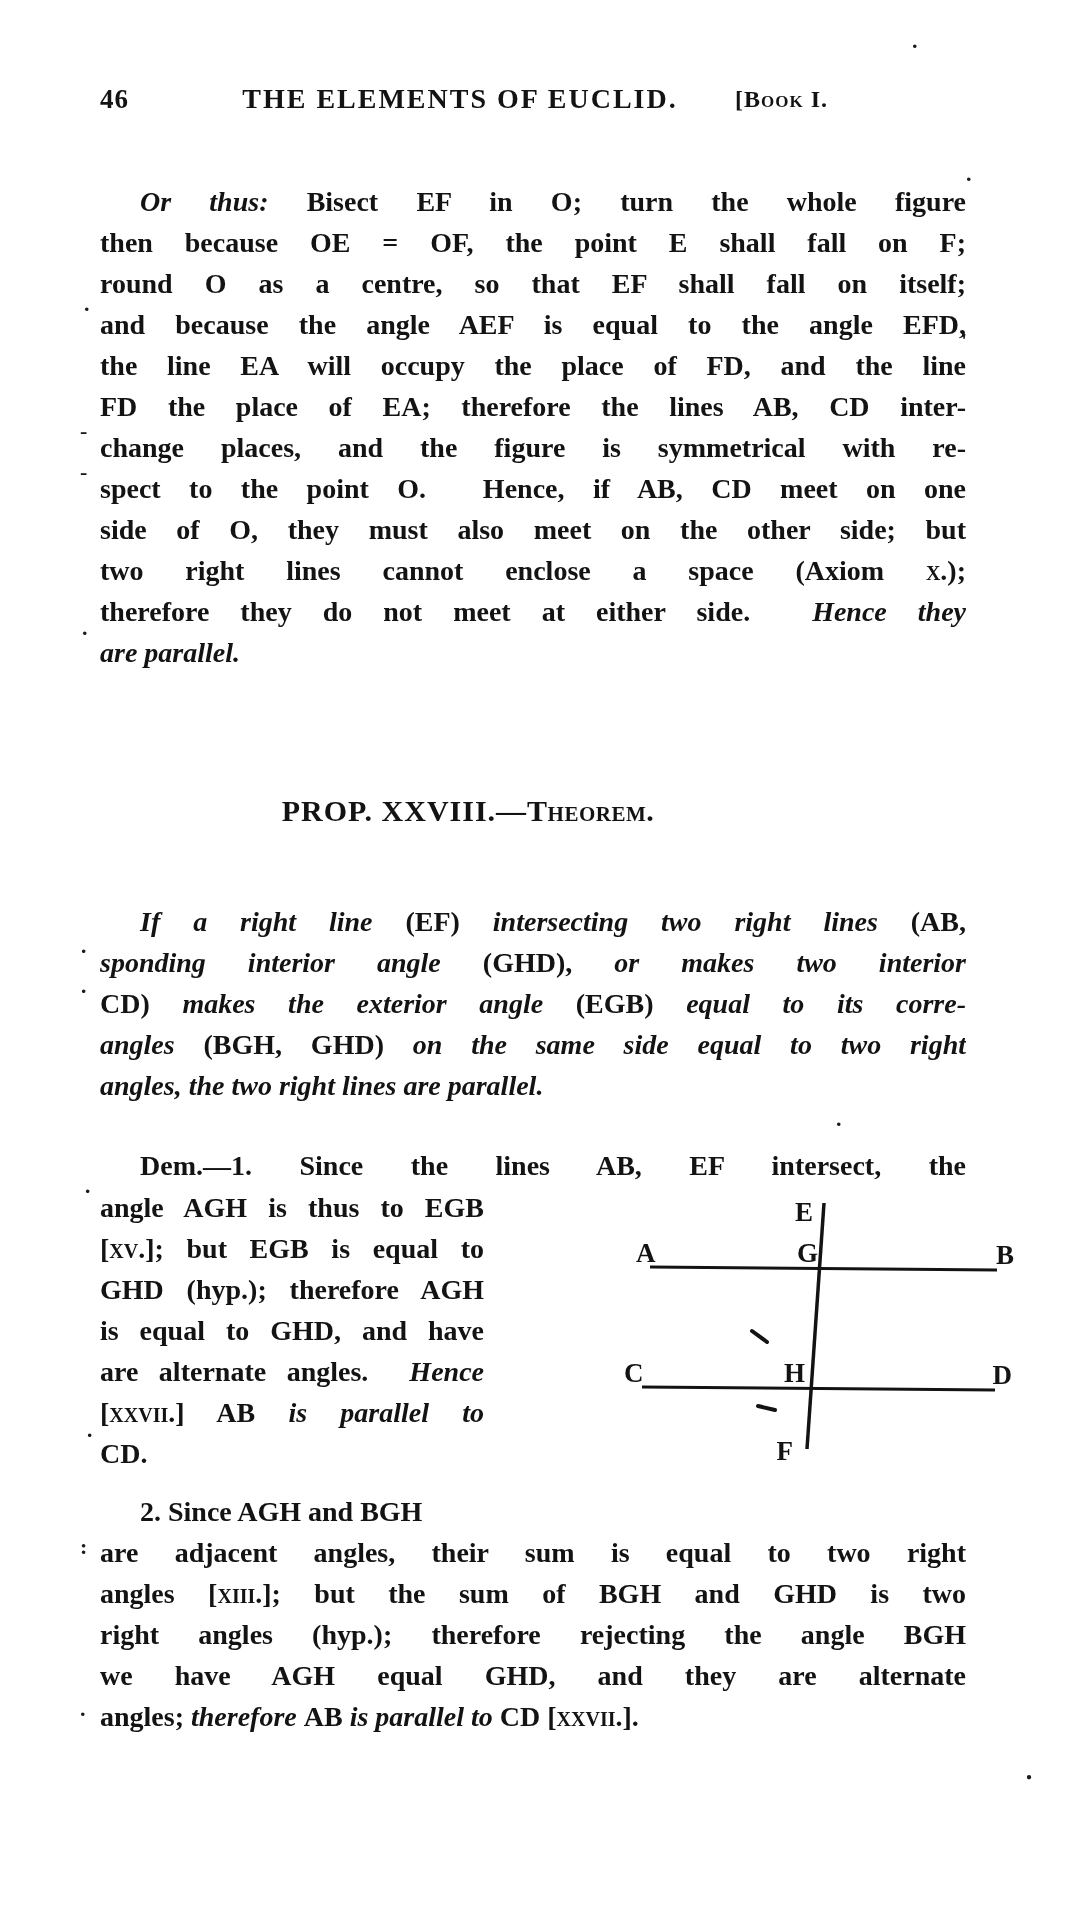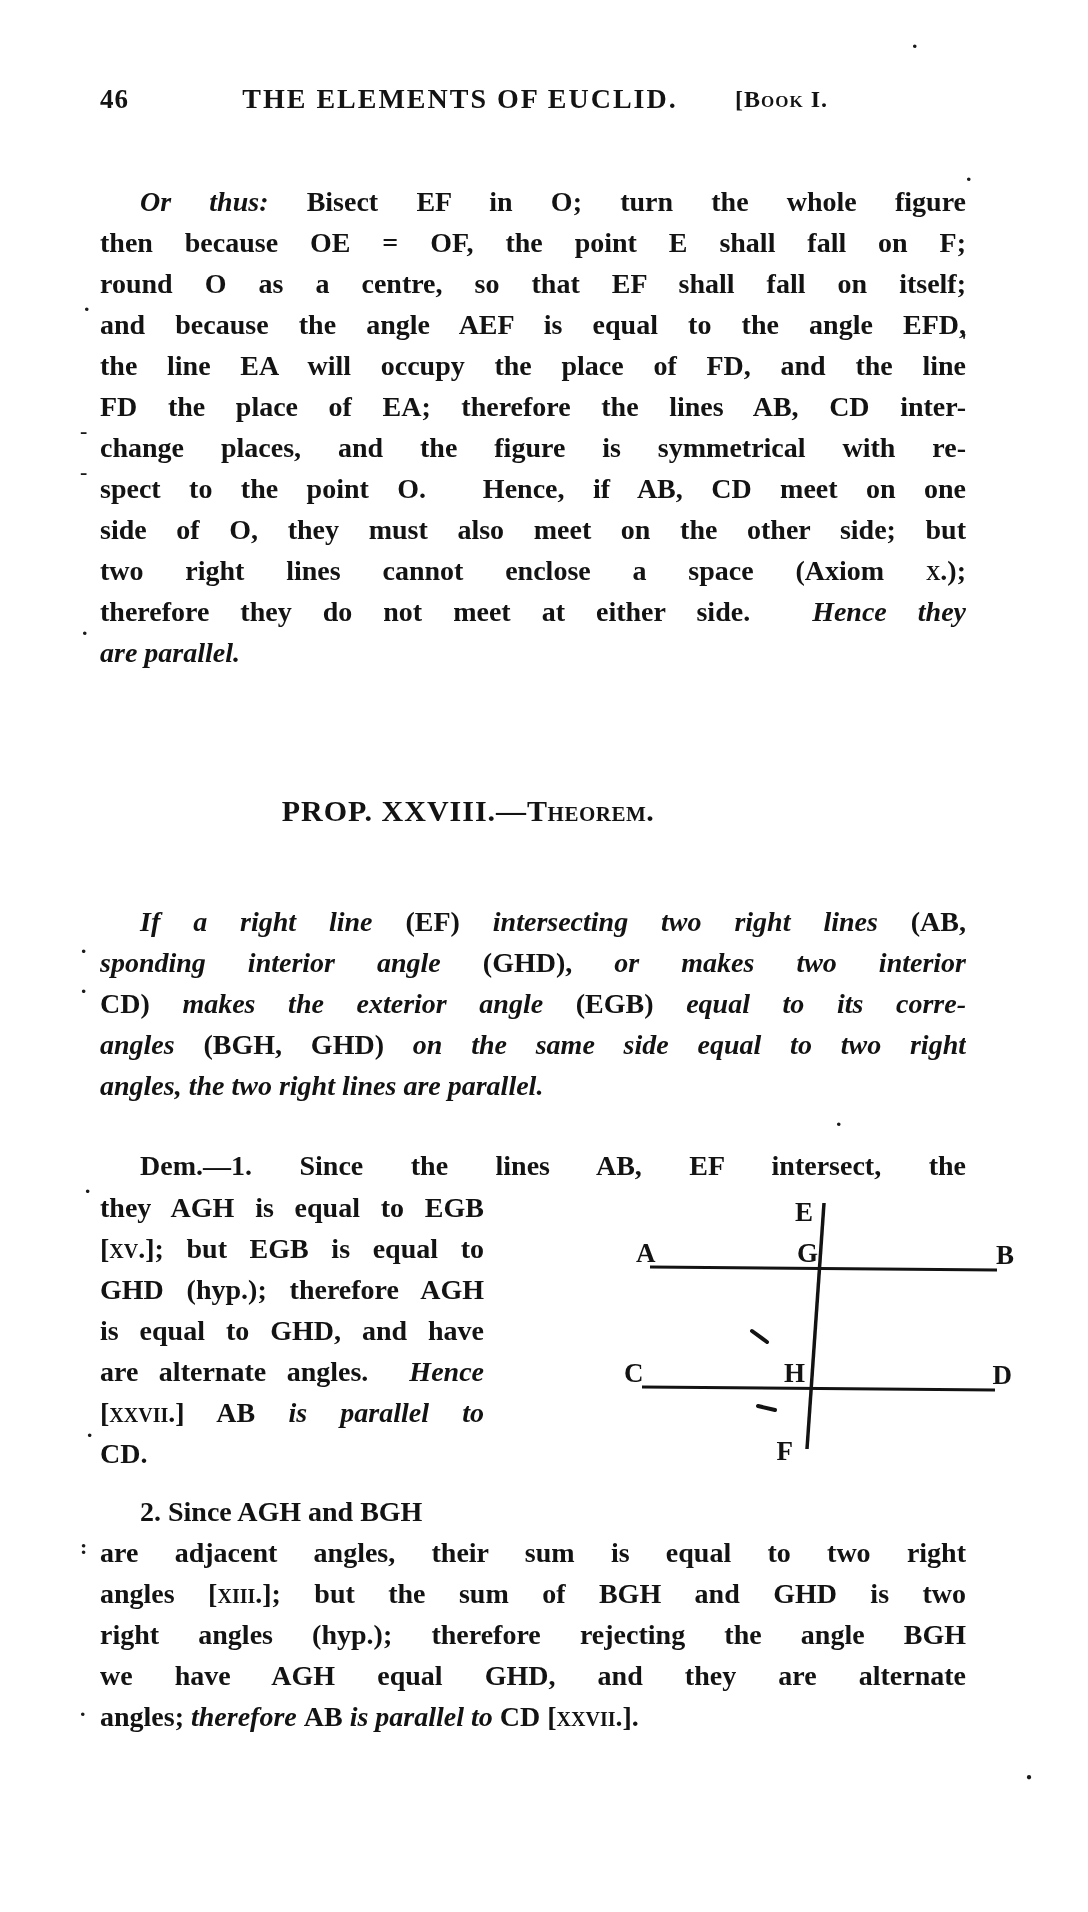--- a/index.html
+++ b/index.html
@@ -76,21 +76,21 @@
       <div class="line j"><span class="seg-r">CD)</span><span class="seg-i"> makes the exterior angle </span><span class="seg-r">(EGB)</span><span class="seg-i"> equal to its corre-</span></div>
       <div class="line j"><span class="seg-i">angles </span><span class="seg-r">(BGH, GHD)</span><span class="seg-i"> on the same side equal to two right</span></div>
       <div class="line"><span class="seg-i">angles, the two right lines are parallel.</span></div>
     </div>
 
   <div class="para" id="dem-intro">
       <div class="line j ind"><span class="seg-b">Dem.</span><span class="seg-r">—1. Since the lines AB, EF intersect, the</span></div>
     </div>
 
   <div class="para" id="dem-col">
-      <div class="line j"><span class="seg-r">they AGH is equal to EGB</span></div>
+      <div class="line j"><span class="seg-r">angle AGH is thus to EGB</span></div>
       <div class="line j"><span class="seg-r">[</span><span class="seg-sc">xv.</span><span class="seg-r">]; but EGB is equal to</span></div>
       <div class="line j"><span class="seg-r">GHD (hyp.); therefore AGH</span></div>
       <div class="line j"><span class="seg-r">is equal to GHD, and have</span></div>
       <div class="line j"><span class="seg-r">are alternate angles.&nbsp; </span><span class="seg-i">Hence</span></div>
       <div class="line j"><span class="seg-r">[</span><span class="seg-sc">xxvii.</span><span class="seg-r">] AB </span><span class="seg-i">is parallel to</span></div>
       <div class="line"><span class="seg-r">CD.</span></div>
     </div>
 
   <svg id="figure" width="440" height="290" viewBox="0 0 440 290">
 

